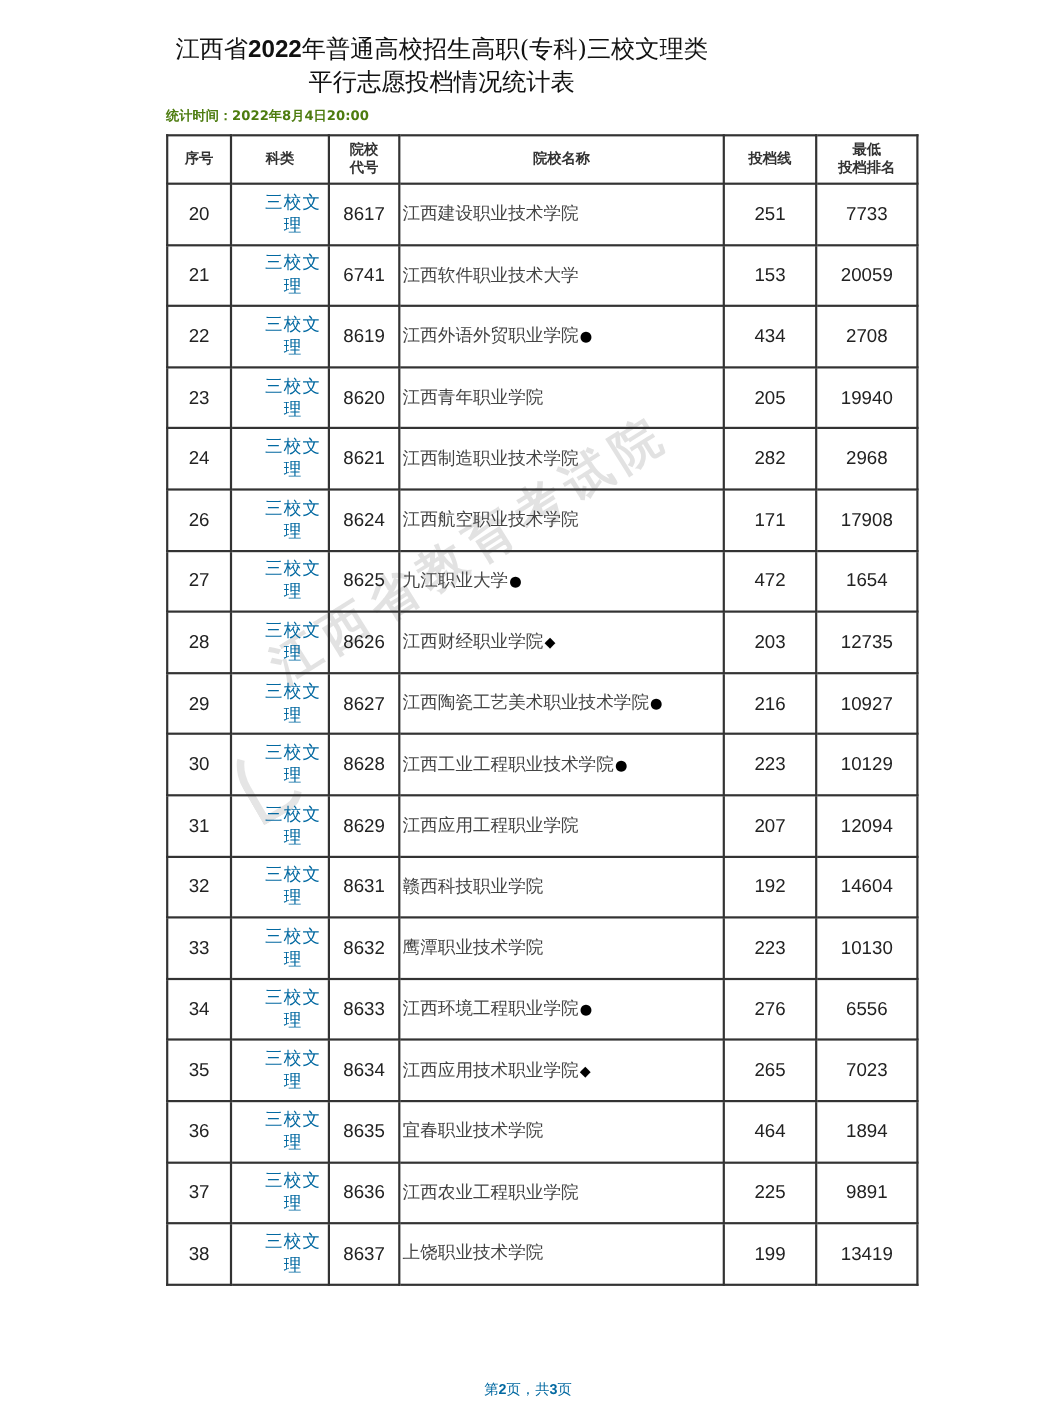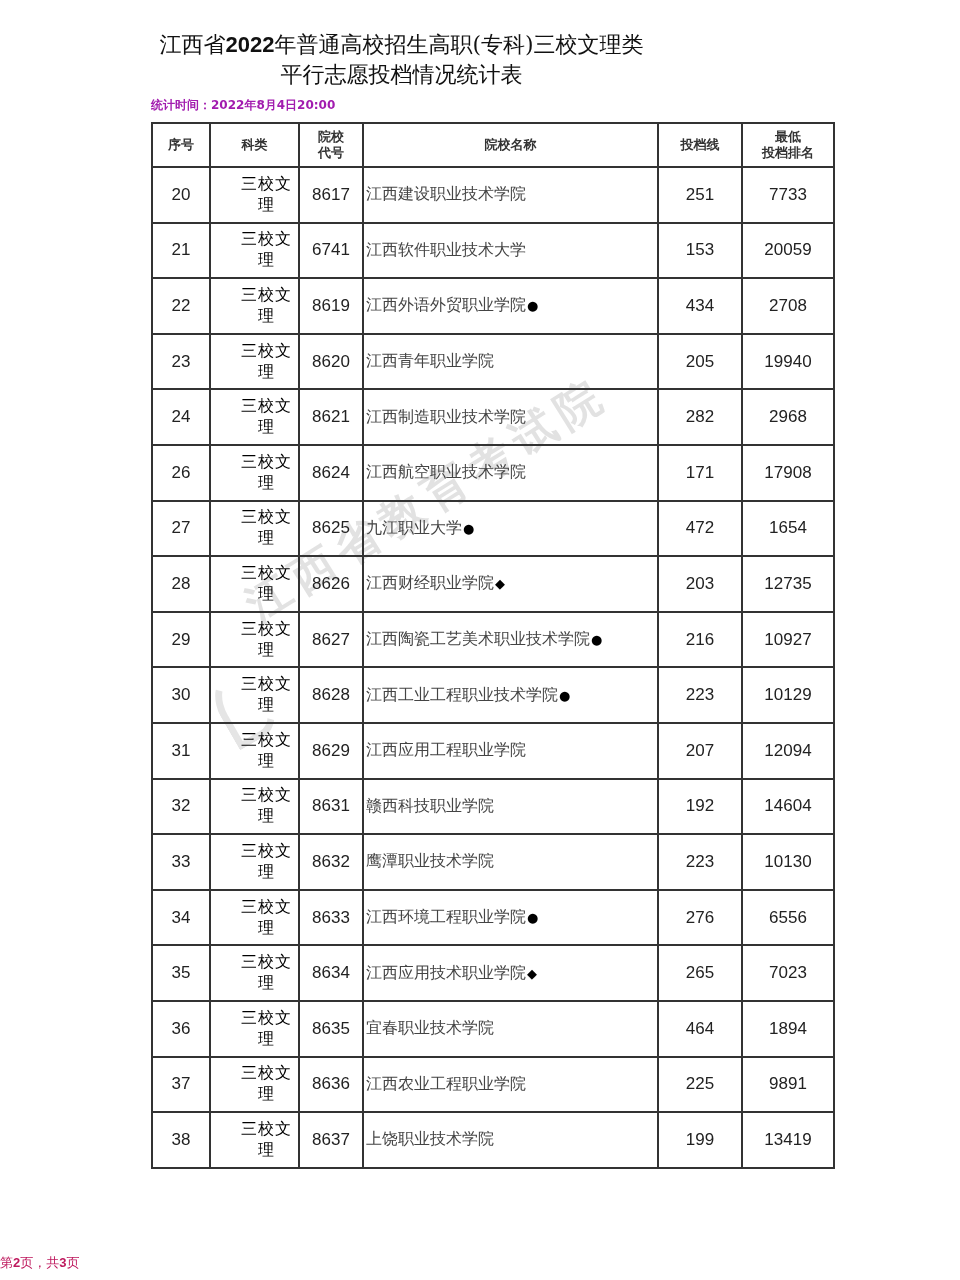--- a/index.html
+++ b/index.html
@@ -8,37 +8,37 @@
     font-family: "DejaVu Sans", "Liberation Sans", sans-serif; color: #1a1a1a;
   }
   .title {
     position: absolute; left: 0; width: 803px; text-align: center;
     font-family: "DejaVu Serif", "Liberation Serif", serif; font-size: 22px; color: #111;
   }
   .title.l1 { top: 30px; }
   .title.l2 { top: 60px; }
   .title b { font-family: "Liberation Sans", sans-serif; font-weight: bold; }
   .stat-time {
-    position: absolute; left: 151px; top: 97px; font-size: 12px; font-weight: bold; color: #a21caf;
+    position: absolute; left: 151px; top: 97px; font-size: 12px; font-weight: bold; color: #4d7c0f;
   }
   table {
     position: absolute; left: 151px; top: 122px; border-collapse: collapse;
     table-layout: fixed; width: 682px;
   }
   td, th { border: 2px solid #333; padding: 0; text-align: center; vertical-align: middle; }
   th { height: 42px; font-size: 13px; font-weight: bold; color: #333; line-height: 16px;
        font-family: "DejaVu Sans", sans-serif; }
   td { height: 53.6px; font-size: 17px; font-family: "Liberation Sans", sans-serif; color: #222; }
-  td.cat { font-family: Liberation Serif, serif; font-size: 16px; color: #000000; letter-spacing: 1px; padding-left: 24px; }
+  td.cat { font-family: Liberation Serif, serif; font-size: 16px; color: #0369a1; letter-spacing: 1px; padding-left: 24px; }
   td.name { text-align: left; padding-left: 2px; font-family: "DejaVu Serif", "Liberation Serif", serif;
             font-size: 16px; color: #444; }
   .mark { color: #000; font-size: 13px; margin-left: 1px; }
   .footer {
-    position: absolute; left: 0; width: 960px; top: 1254px; text-align: left;
-    font-family: "DejaVu Serif", serif; font-size: 13px; color: #be185d;
+    position: absolute; left: 0; width: 960px; top: 1254px; text-align: center;
+    font-family: "DejaVu Serif", serif; font-size: 13px; color: #0369a1;
   }
   .footer b { font-family: "Liberation Sans", sans-serif; font-weight: bold; }
   .watermark {
     position: absolute; left: 235px; top: 585px; transform: rotate(-32deg); transform-origin: left top;
     font-family: "DejaVu Sans", sans-serif; font-size: 44px; font-weight: bold;
     color: rgba(150,150,150,0.28); letter-spacing: 8px; white-space: nowrap; pointer-events: none;
   }
   .wm-logo {
     position: absolute; left: 218px; top: 668px; width: 40px; height: 60px;
     border: 7px solid rgba(150,150,150,0.25); border-radius: 50% 50% 50% 0; transform: rotate(-30deg);

